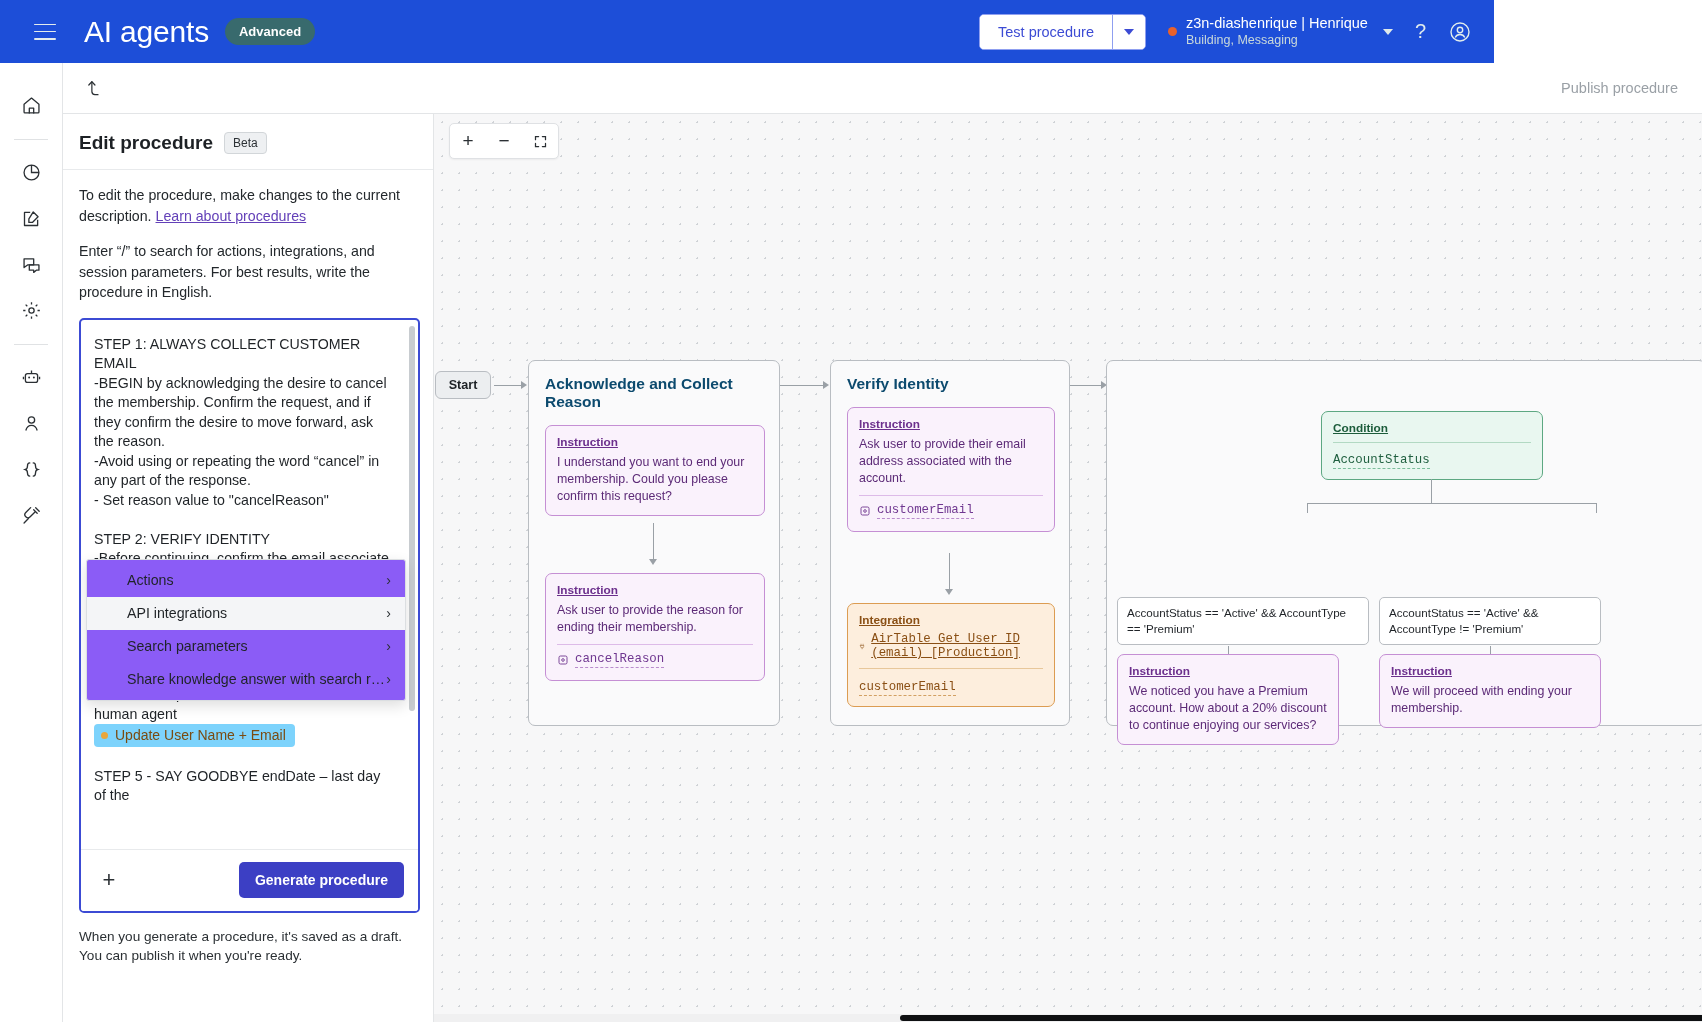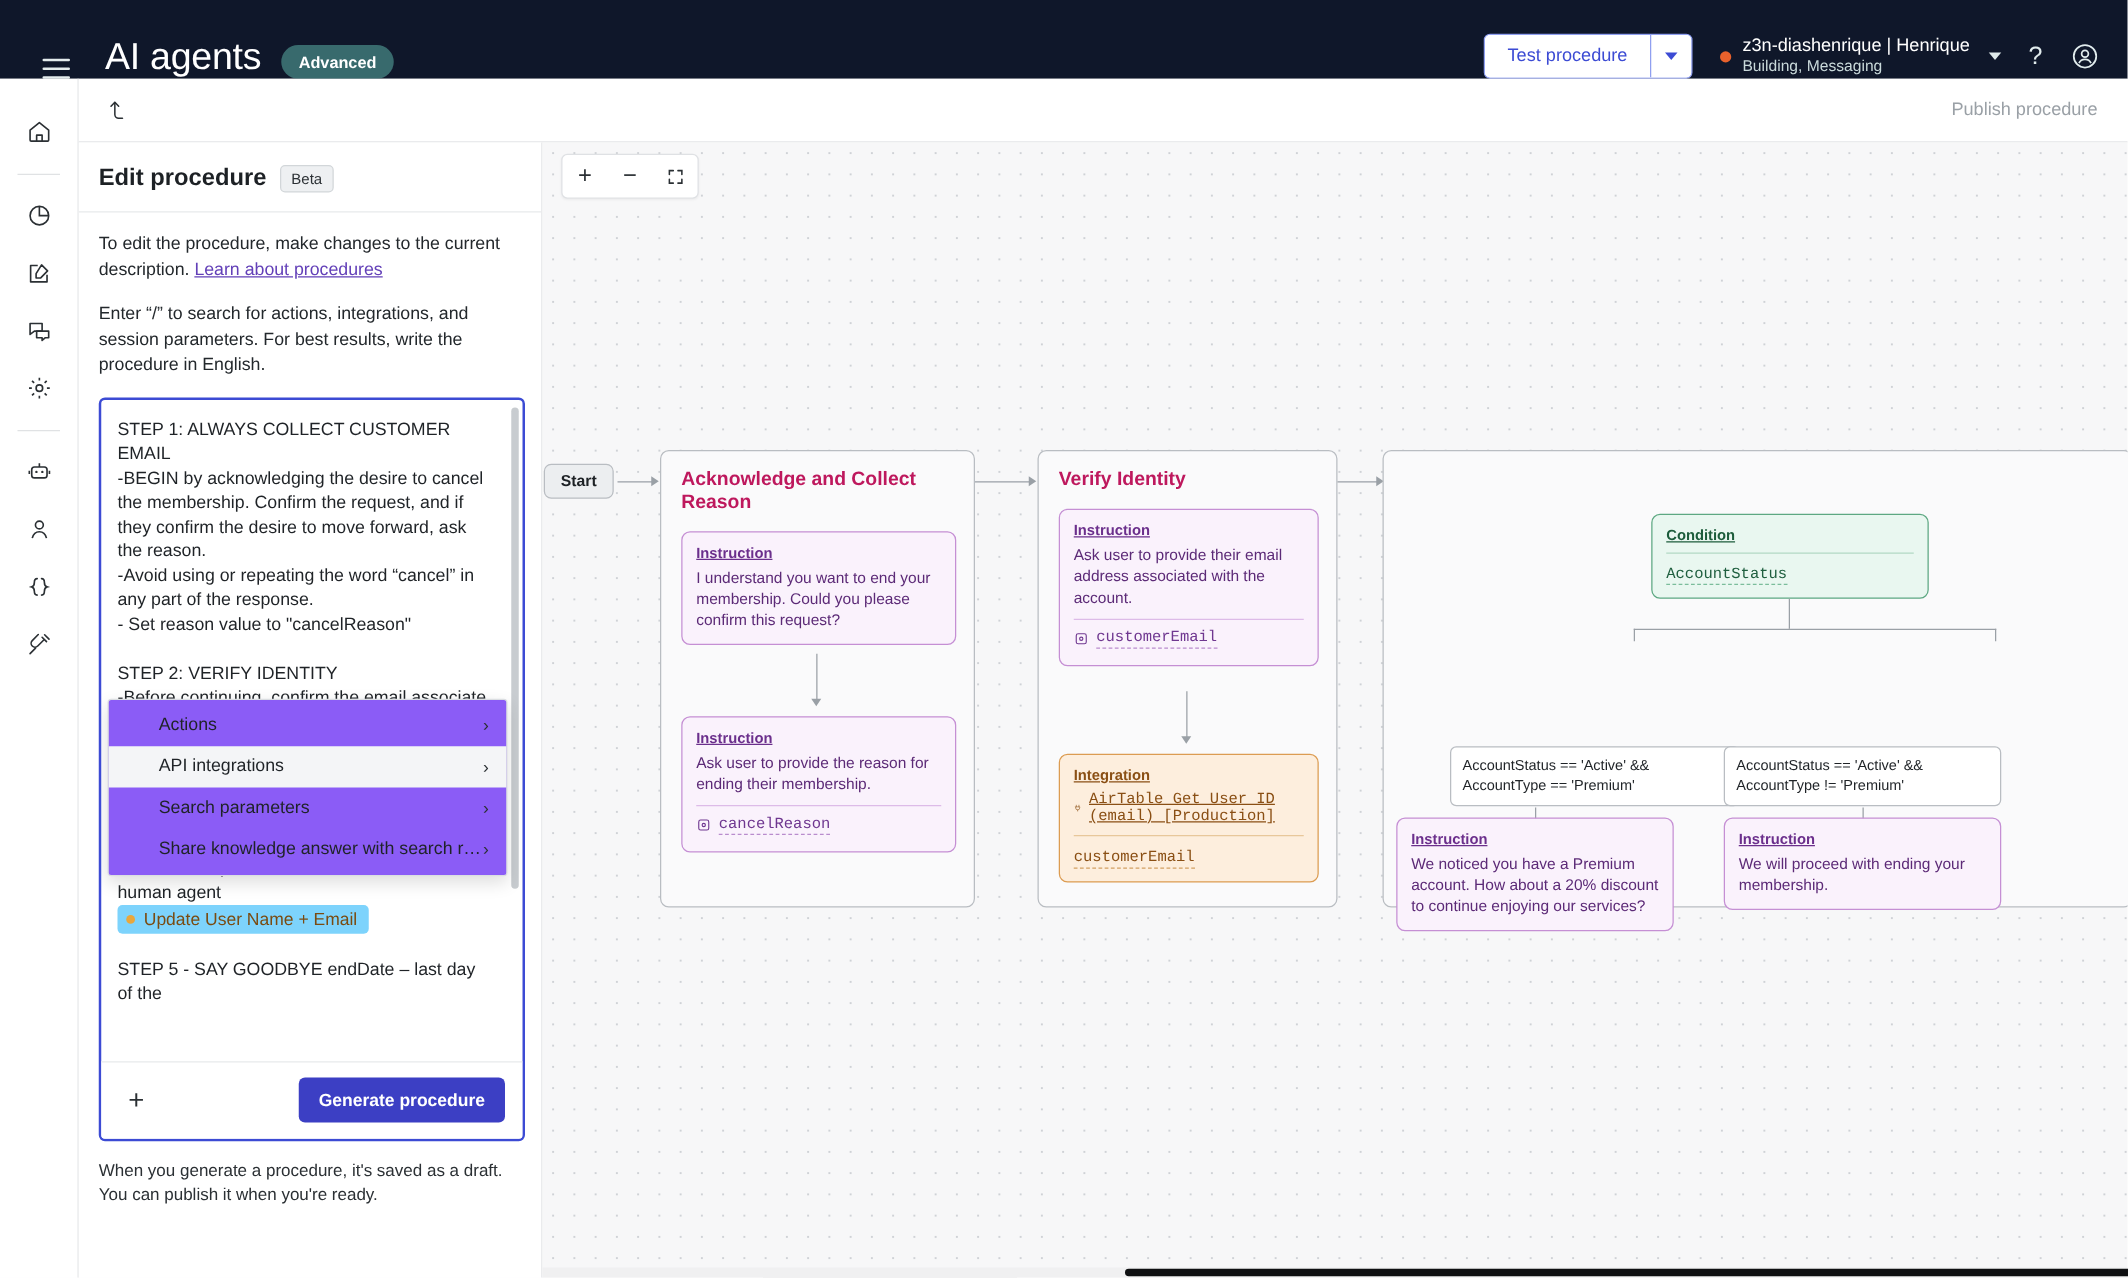--- a/index.html
+++ b/index.html
@@ -5,22 +5,22 @@
   * { box-sizing: border-box; margin: 0; padding: 0; }
   html, body {
     width: 1702px; height: 1022px;
     font-family: "Liberation Sans", sans-serif;
     background: #ffffff;
     overflow: hidden;
   }
 
   
   .topbar {
-    position: absolute; top: 0; left: 0; width: 1702px; height: 63px;
-    background: #0f172a; display: flex; align-items: flex-end;
+    position: absolute; top: 0; left: 0; width: 1494px; height: 63px;
+    background: #1d4ed8; display: flex; align-items: center;
     padding: 0 22px 0 22px;
   }
   .hamburger { width: 22px; height: 16px; margin-left: 12px; margin-right: 28px;
     display: flex; flex-direction: column; justify-content: space-between; cursor: pointer; }
   .hamburger i { display: block; height: 1.6px; background: #e4eced; border-radius: 1px; }
   .brand { color: #ffffff; font-size: 30px; font-weight: 400; letter-spacing: -0.2px; }
   .badge-advanced {
     margin-left: 16px; background: #386a6d; color: #ffffff;
     font-size: 13px; font-weight: 700; padding: 6px 14px; border-radius: 14px;
   }
@@ -137,21 +137,21 @@
     border: 1px solid #dfe1e4; border-radius: 5px; display: flex; align-items: center;
     box-shadow: 0 1px 2px rgba(0,0,0,.05);
   }
   .tb-btn { width: 36px; height: 34px; display: flex; align-items: center; justify-content: center;
     font-size: 19px; color: #2b3034; cursor: pointer; background: none; border: none; font-family: inherit; }
 
   .group-node {
     position: absolute; background: #fafafb; border: 1px solid #b9bdc2; border-radius: 7px;
     padding: 14px 16px 18px 16px;
   }
-  .group-title { font-size: 15.5px; font-weight: 700; color: #be185d; margin-bottom: 14px; }
+  .group-title { font-size: 15.5px; font-weight: 700; color: #0c4a6e; margin-bottom: 14px; }
 
   .card { border-radius: 7px; padding: 9px 11px 10px 11px; border: 1px solid; }
   .card-instruction { background: #faf2fc; border-color: #c58fd4; }
   .card-integration { background: #fdeedd; border-color: #dc9c52; }
   .card-condition { background: #e9f7f0; border-color: #5da882; }
   .card-label { font-size: 11.8px; font-weight: 700; margin-bottom: 5px; text-decoration: underline; }
   .card-instruction .card-label { color: #6b2f8c; }
   .card-integration .card-label { color: #8a4f14; }
   .card-condition .card-label { color: #1c5c3b; }
   .card-text { font-size: 12.4px; line-height: 1.36; }
@@ -454,21 +454,21 @@
         <span class="dashed">AccountStatus</span>
       </span>
     </div>
 
     <div class="arrow-v" style="left:324px; top:118px; height:24px;"></div>
     <div class="arrow-h" style="left:200px; top:142px; width:125px;"></div>
     <div class="arrow-h" style="left:324px; top:142px; width:166px;"></div>
     <div class="arrow-v" style="left:200px; top:142px; height:10px;"></div>
     <div class="arrow-v" style="left:489px; top:142px; height:10px;"></div>
 
-    <div class="cond-box" style="left:10px; top:236px; width:232px;margin-left:43px;">
+    <div class="cond-box" style="left:10px; top:236px; width:252px;">
       <span>AccountStatus == 'Active' &amp;&amp; AccountType == 'Premium'</span>
     </div>
     <div class="arrow-v" style="left:121px; top:285px; height:20px;"></div>
     <div class="arrow-head-d" style="left:117px; top:302px;"></div>
 
     <div class="card card-instruction" style="width:222px; position:absolute; left:10px; top:293px;">
       <div class="card-label">Instruction</div>
       <div class="card-text">We noticed you have a Premium account. How about a 20% discount to continue enjoying our services?</div>
     </div>
 

